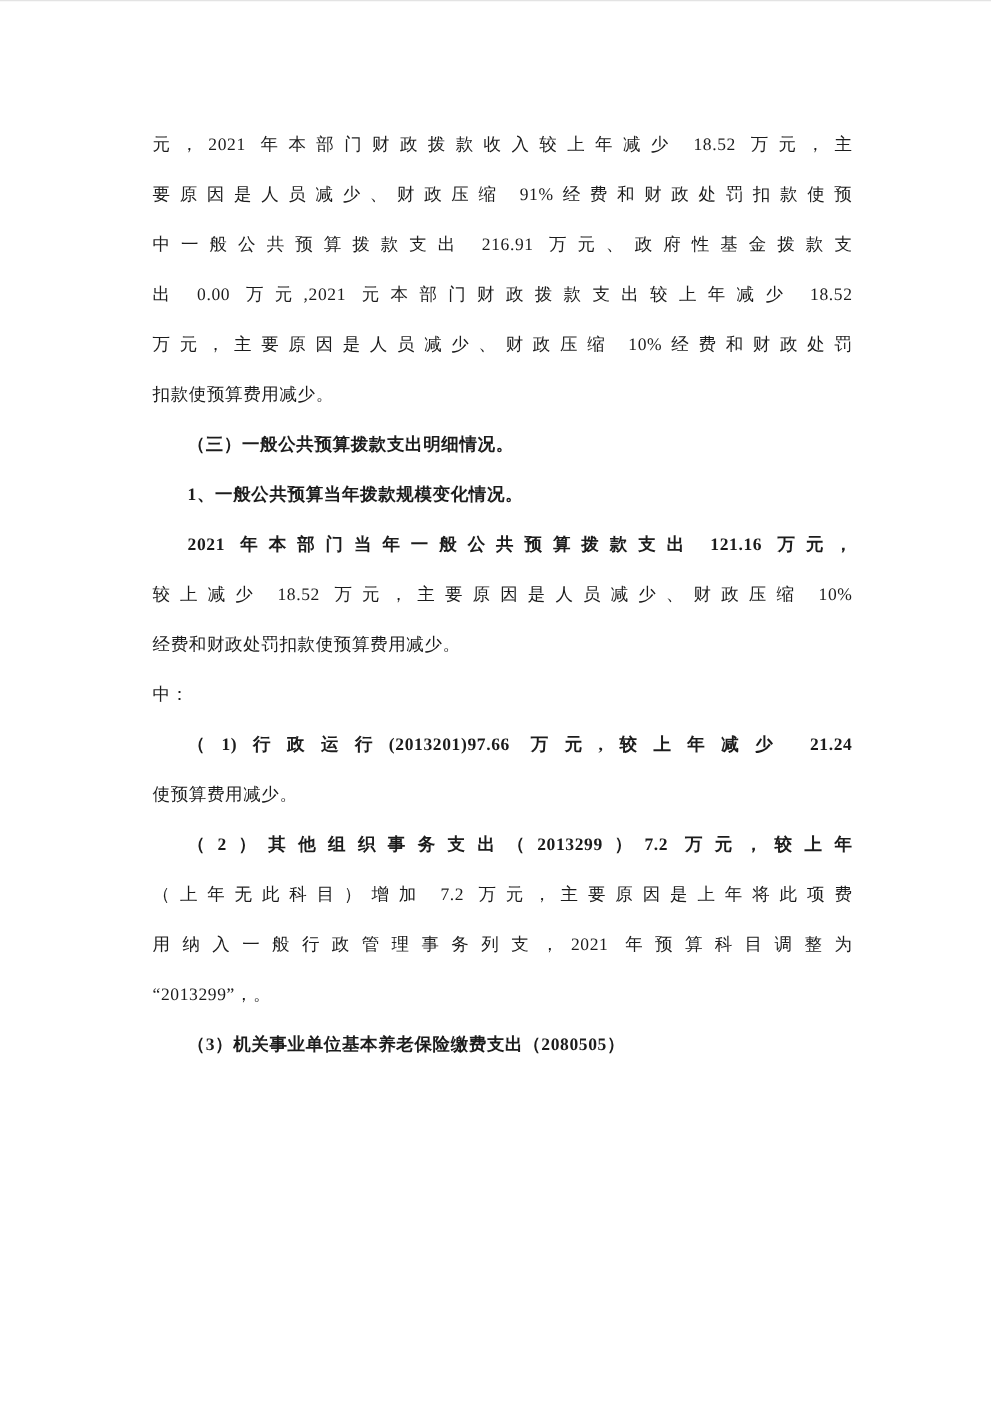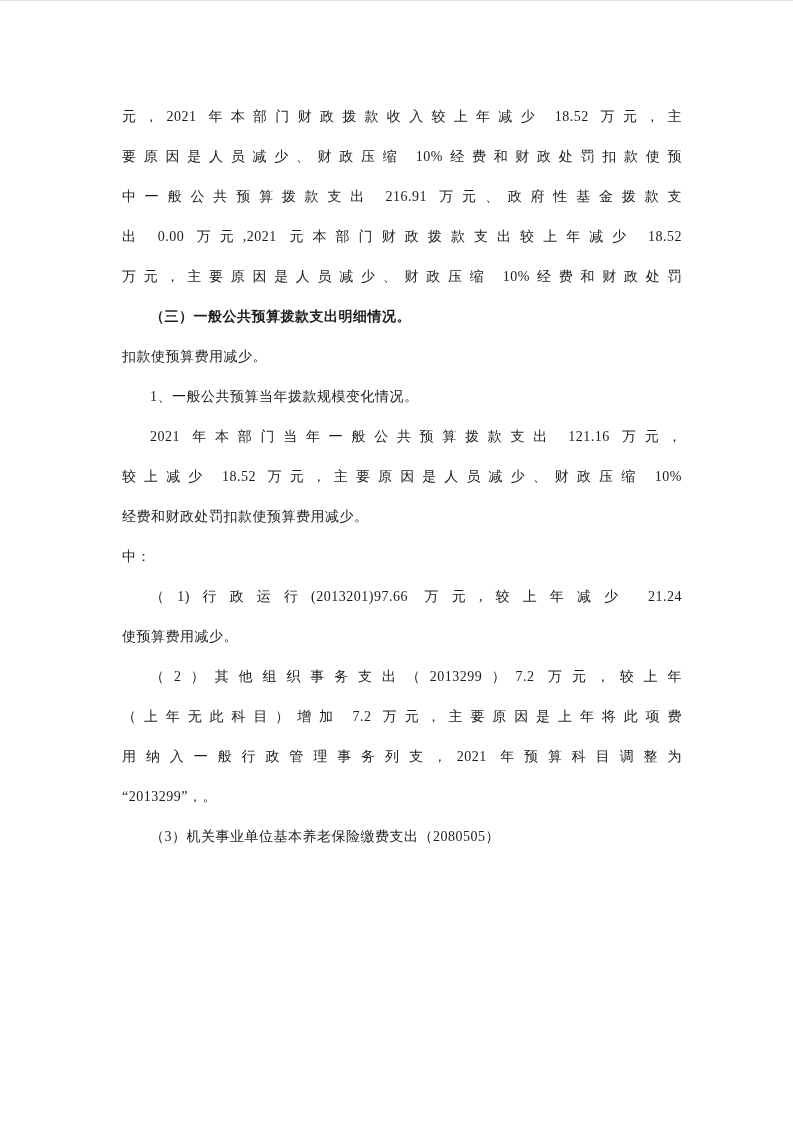--- a/index.html
+++ b/index.html
@@ -34,37 +34,37 @@
     text-align: left;
   }
   
   .fill {
     white-space: normal;
     text-align: justify;
     text-align-last: justify;
     text-justify: inter-character;
   }
   
-  .ind { text-indent: 2em; }
+  .ind { text-indent: 2em; font-weight: bold; }
   .bold { font-weight: bold; }
 </style>
 </head>
 <body>
 
 <div class="page">
   <div class="content">
 
     <div class="line fill">元，2021 年本部门财政拨款收入较上年减少 18.52 万元，主</div>
-    <div class="line fill">要原因是人员减少、财政压缩 10%经费和财政处罚扣款使预</div>
+    <div class="line fill">要原因是人员减少、财政压缩 91%经费和财政处罚扣款使预</div>
     <div class="line fill">中一般公共预算拨款支出 216.91 万元、政府性基金拨款支</div>
     <div class="line fill">出 0.00 万元,2021 元本部门财政拨款支出较上年减少 18.52</div>
     <div class="line fill">万元，主要原因是人员减少、财政压缩 10%经费和财政处罚</div>
+    <div class="line">扣款使预算费用减少。</div>
+
     <div class="line ind bold">（三）一般公共预算拨款支出明细情况。</div>
-
-    <div class="line">扣款使预算费用减少。</div>
 
     <div class="line ind">1、一般公共预算当年拨款规模变化情况。</div>
 
     <div class="line ind fill">2021 年本部门当年一般公共预算拨款支出 121.16 万元，</div>
     <div class="line fill">较上减少 18.52 万元，主要原因是人员减少、财政压缩 10%</div>
     <div class="line">经费和财政处罚扣款使预算费用减少。</div>
 
 
     <div class="line">中：</div>
 

